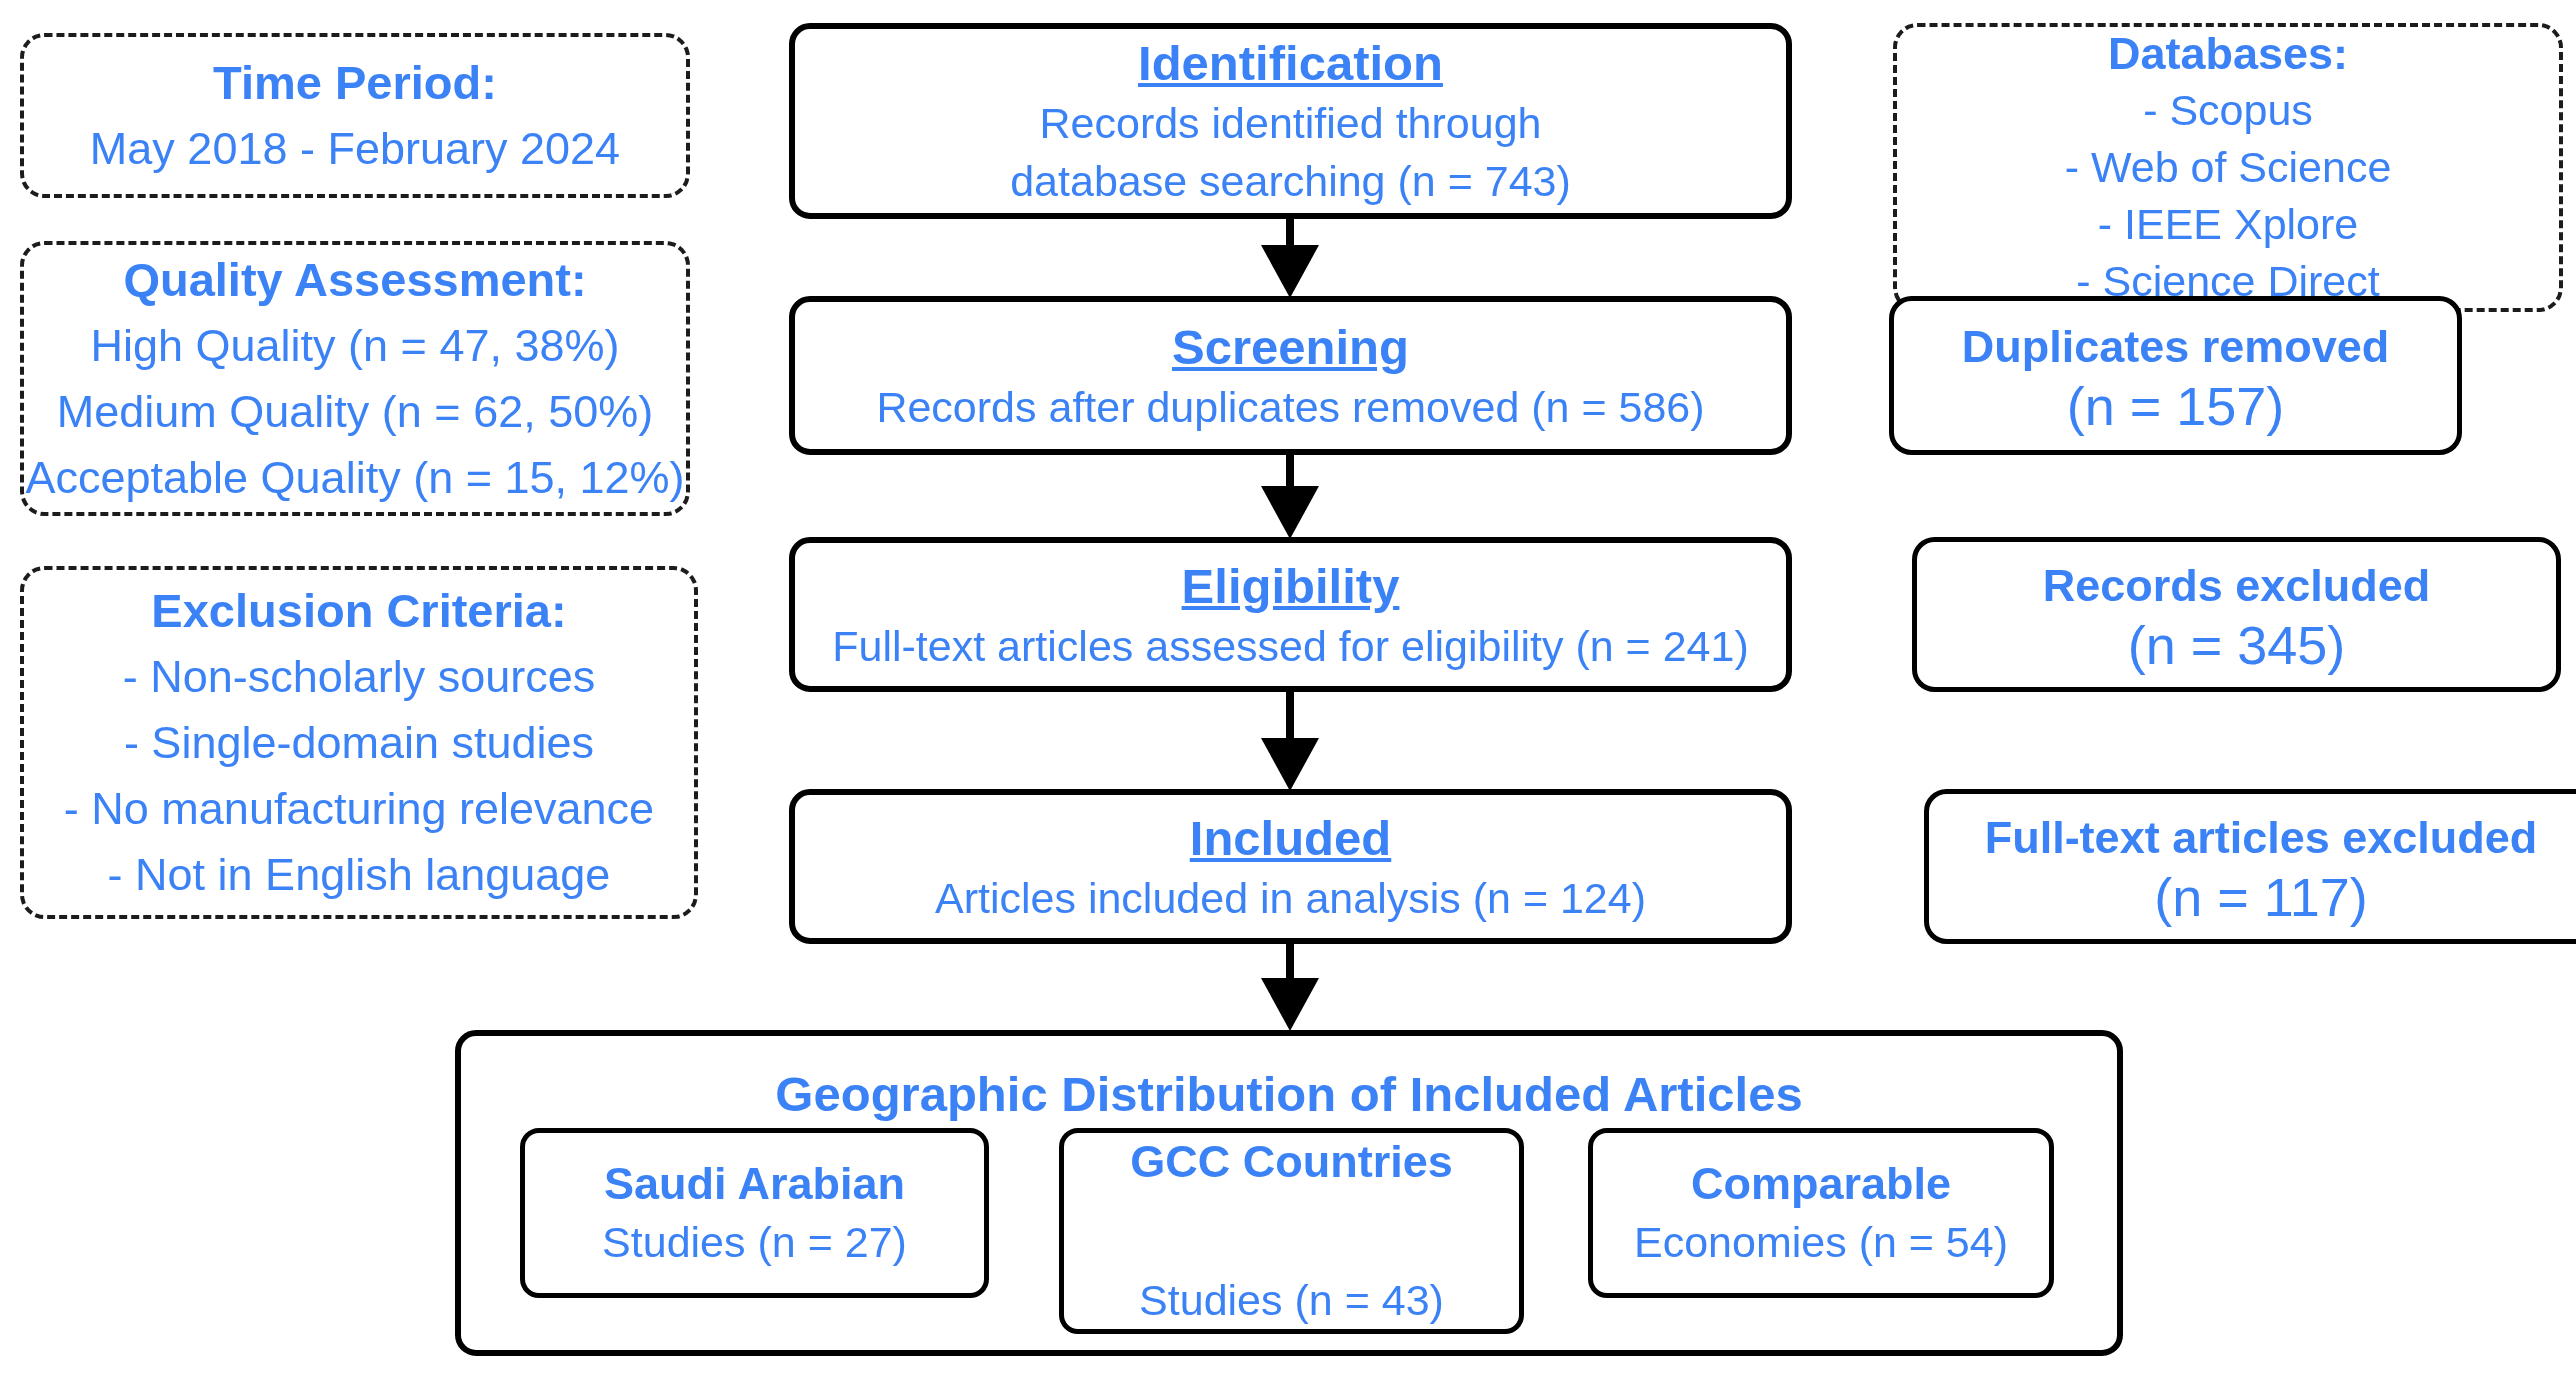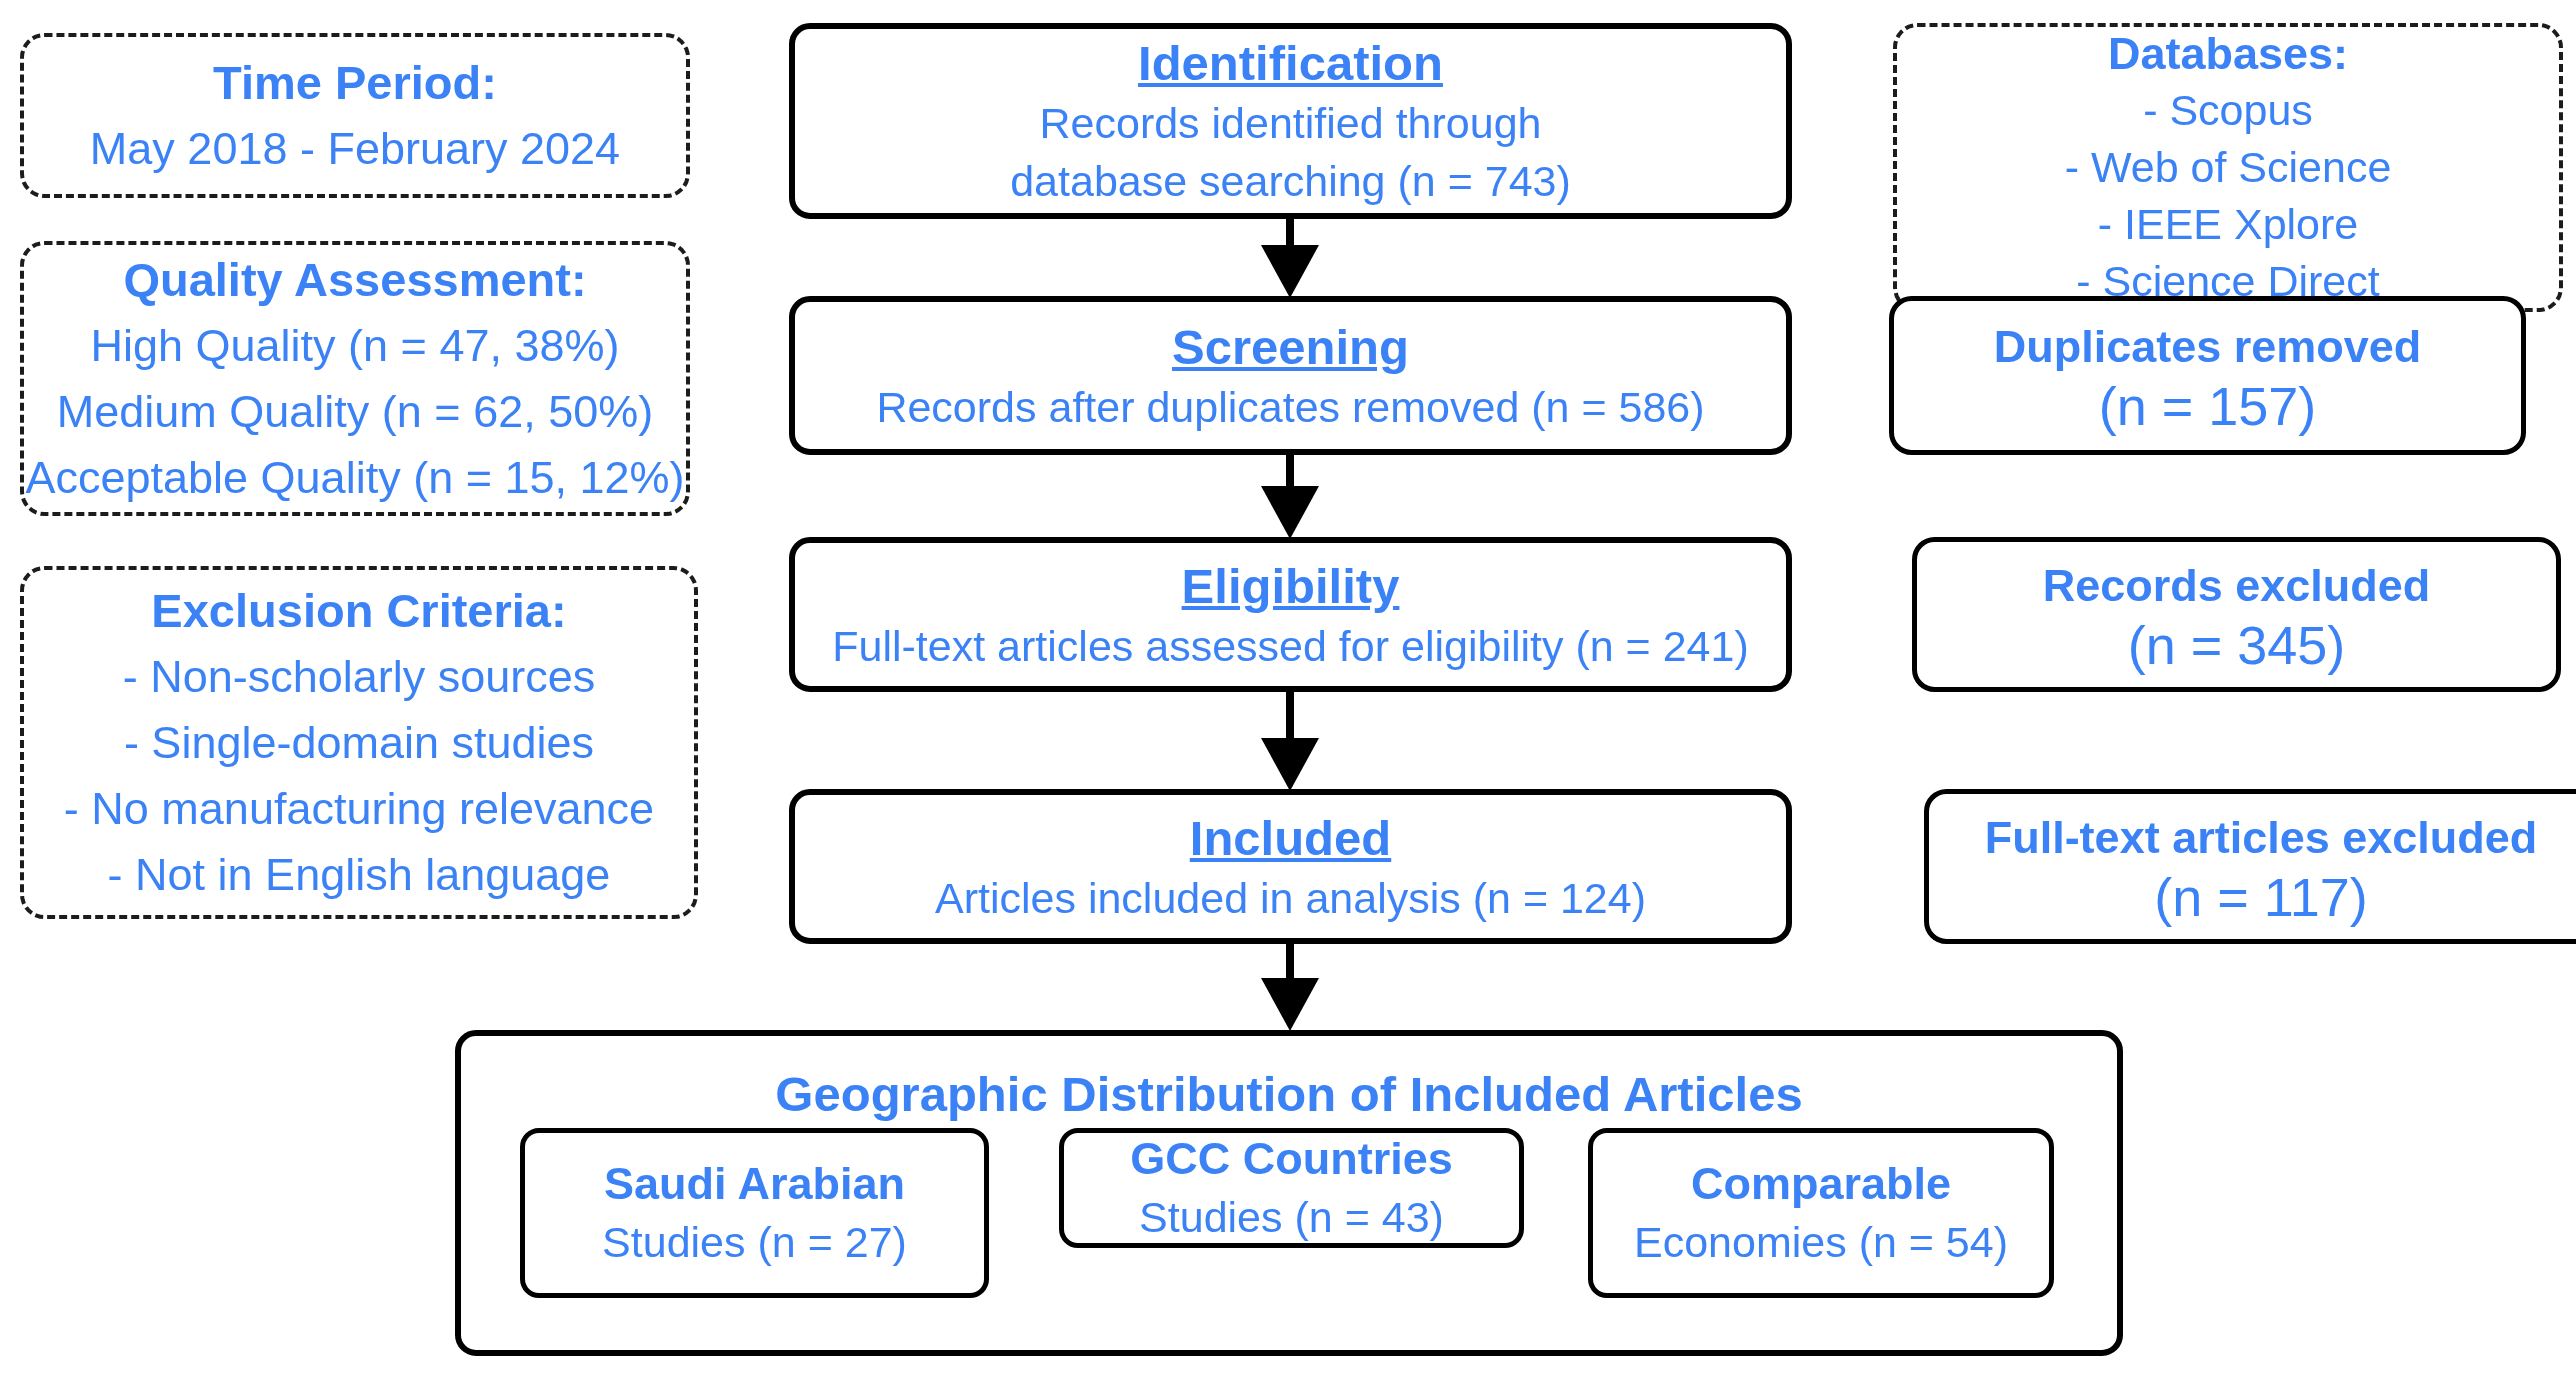--- a/index.html
+++ b/index.html
@@ -131,21 +131,21 @@
   </div>
 
   <div class="box dashed db" style="left:1893px; top:22.6px; width:670px; height:289px; z-index:1;">
     <div class="t">Databases:</div>
     <div class="l">- Scopus</div>
     <div class="l">- Web of Science</div>
     <div class="l">- IEEE Xplore</div>
     <div class="l">- Science Direct</div>
   </div>
 
-  <div class="box note" style="left:1889px; top:296px; width:637px; height:159px; z-index:2;">
+  <div class="box note" style="left:1889px; top:296px; width:573px; height:159px; z-index:2;">
     <div class="t">Duplicates removed</div>
     <div class="l">(n = 157)</div>
   </div>
 
   <div class="box note" style="left:1889px; top:537px; width:649px; height:155px;margin-left:23px;">
     <div class="t">Records excluded</div>
     <div class="l">(n = 345)</div>
   </div>
 
   <div class="box note" style="left:1889px; top:789px; width:674px; height:155px;margin-left:35px;">
@@ -154,21 +154,21 @@
   </div>
 
   <div class="box solid panel" style="left:455px; top:1030px; width:1668px; height:326px;">
     <div class="panel-title">Geographic Distribution of Included Articles</div>
 
     <div class="box solid sub" style="left:59px; top:92px; width:469px; height:170px; border-width:5.7px; border-radius:19px;">
       <div class="t">Saudi Arabian</div>
       <div class="l">Studies (n = 27)</div>
     </div>
 
-    <div class="box solid sub" style="left:598px; top:92px; width:465px; height:120px; border-width:5.7px; border-radius:19px;">
+    <div class="box solid sub" style="left:598px; top:92px; width:465px; height:206px; border-width:5.7px; border-radius:19px;justify-content:space-between;">
       <div class="t">GCC Countries</div>
       <div class="l">Studies (n = 43)</div>
     </div>
 
     <div class="box solid sub" style="left:1127px; top:92px; width:466px; height:170px; border-width:5.7px; border-radius:19px;">
       <div class="t">Comparable</div>
       <div class="l">Economies (n = 54)</div>
     </div>
   </div>
 

